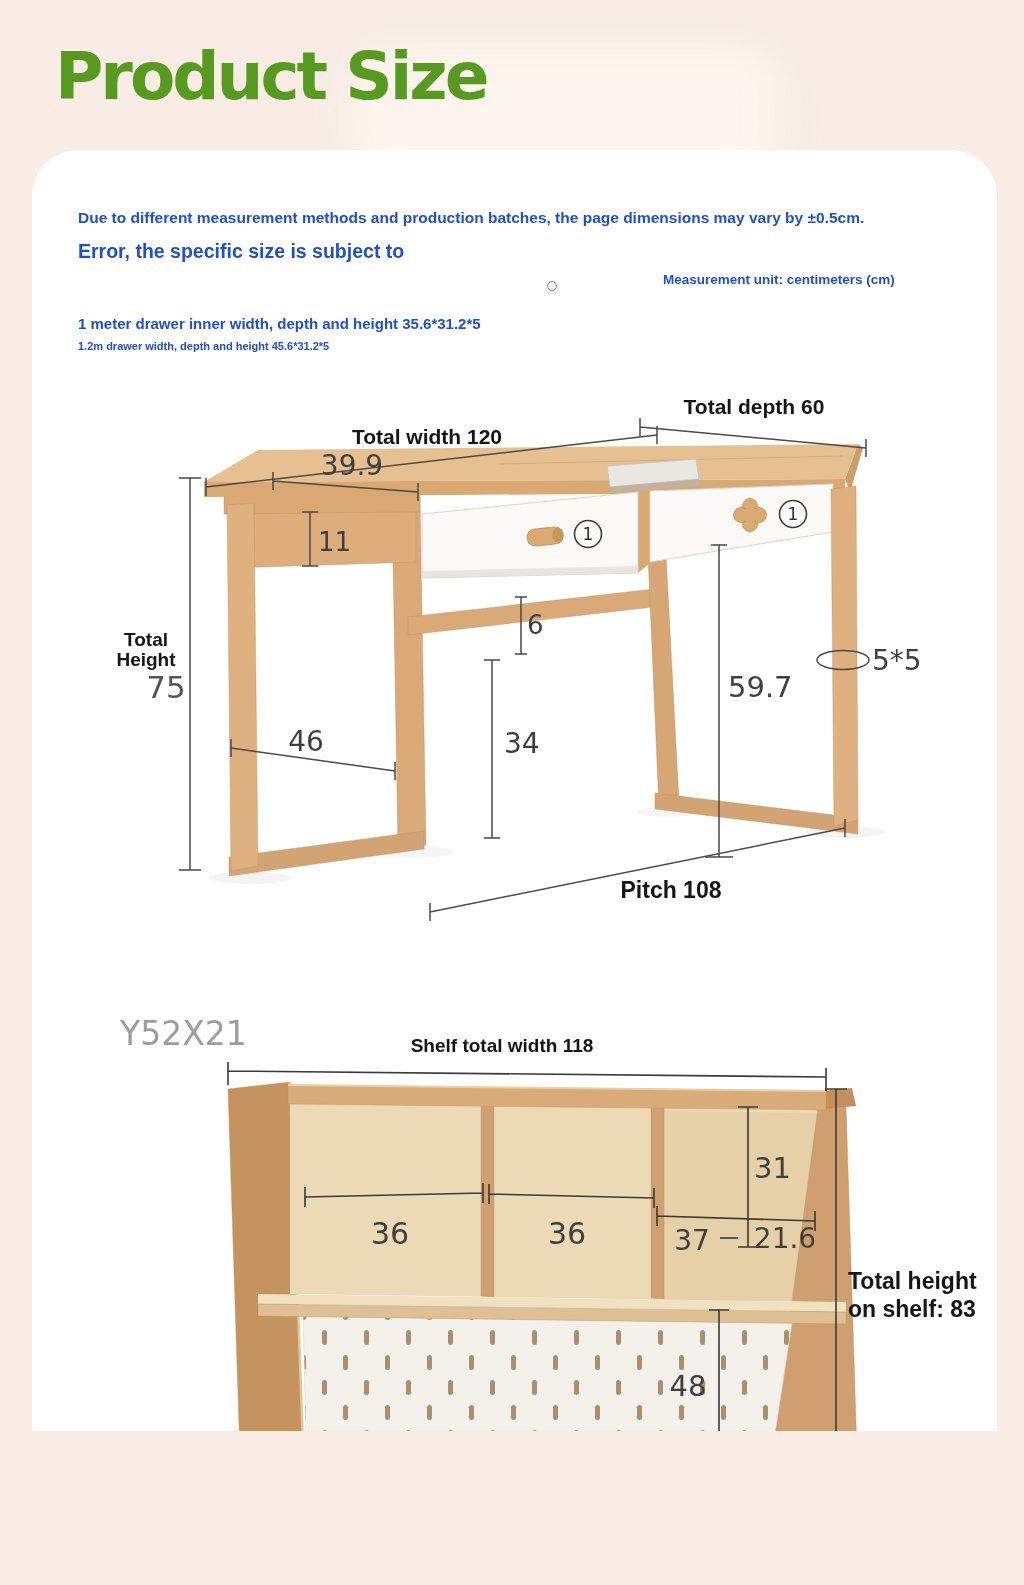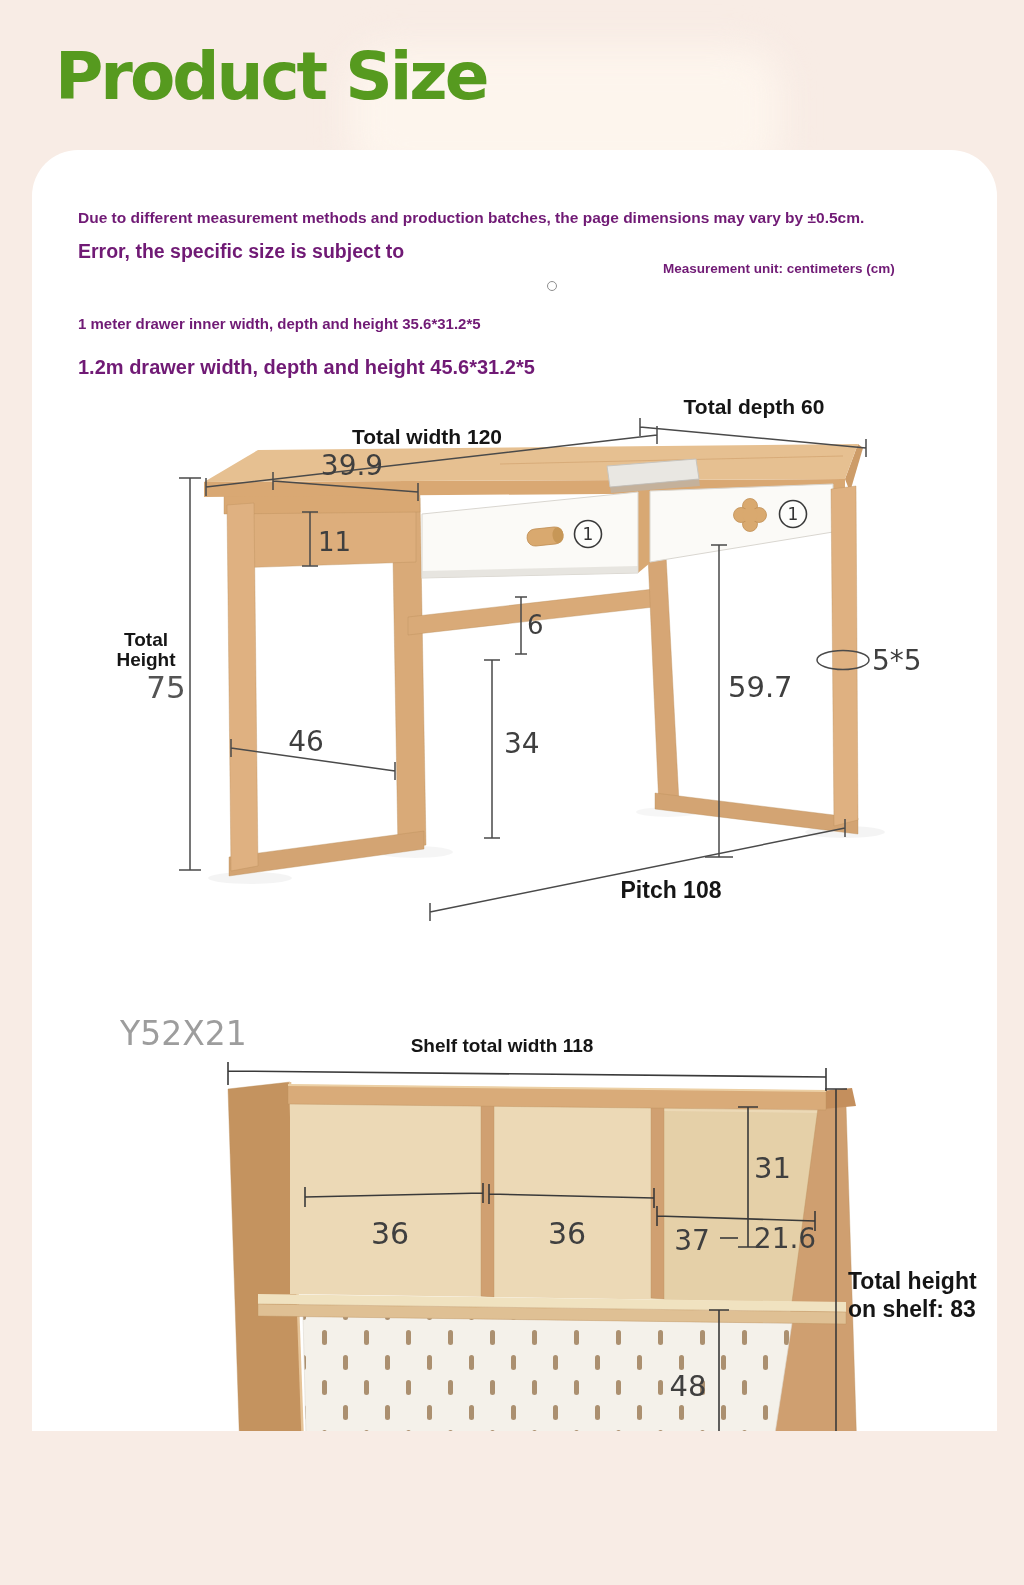--- a/index.html
+++ b/index.html
@@ -1,26 +1,26 @@
 <!DOCTYPE html>
 <html><head>
 <meta charset="utf-8">
 <style>
   html,body{margin:0;padding:0;}
   body{width:1024px;height:1585px;background:#f8ece5;font-family:"Liberation Sans",sans-serif;}
   #stage{position:relative;width:1024px;height:1431px;overflow:hidden;background:#f8ece5;}
   .bg-blob{position:absolute;left:350px;top:48px;width:430px;height:130px;background:#fdf5ed;border-radius:40px;filter:blur(18px);}
   .page-title{position:absolute;left:55px;top:38px;font-family:"DejaVu Sans",sans-serif;font-weight:bold;font-size:66px;letter-spacing:-3px;color:#569a1f;}
   .card{position:absolute;left:32px;top:150px;width:965px;height:1435px;background:#ffffff;border-radius:46px 46px 0 0;}
-  .note{position:absolute;color:#701a75;font-weight:700;}
+  .note{position:absolute;color:#1d4ed8;font-weight:700;}
   .note-tolerance{left:78px;top:209px;font-size:15.5px;width:880px;}
   .note-error{left:78px;top:240px;font-size:19.5px;line-height:23px;}
-  .note-unit{left:663px;top:261px;font-size:13.5px;}
+  .note-unit{left:663px;top:272px;font-size:13.5px;}
   .note-1m{left:78px;top:315px;font-size:15px;text-align:right;}
-  .note-12m{left:78px;top:356px;font-size:20px;}
+  .note-12m{left:78px;top:340px;font-size:11px;}
   .deco-ring{position:absolute;left:547px;top:281px;width:8px;height:8px;border:1.5px solid #8f8f8f;border-radius:50%;background:#fff;}
   svg#diagram{position:absolute;left:0;top:0;pointer-events:none;}
   
   text{font-family:"DejaVu Sans",sans-serif;}
   .num{fill:#3f3f3f;font-size:28px;}
   .num-s{fill:#3f3f3f;font-size:26px;}
   .num-gray{fill:#545454;font-size:31px;}
   .lbl-bold{font-family:"Liberation Sans",sans-serif;font-weight:700;fill:#151515;font-size:21px;}
   .lbl-bold-sm{font-family:"Liberation Sans",sans-serif;font-weight:700;fill:#151515;font-size:19px;}
   .lbl-bold-lg{font-family:"Liberation Sans",sans-serif;font-weight:700;fill:#151515;font-size:23px;}

